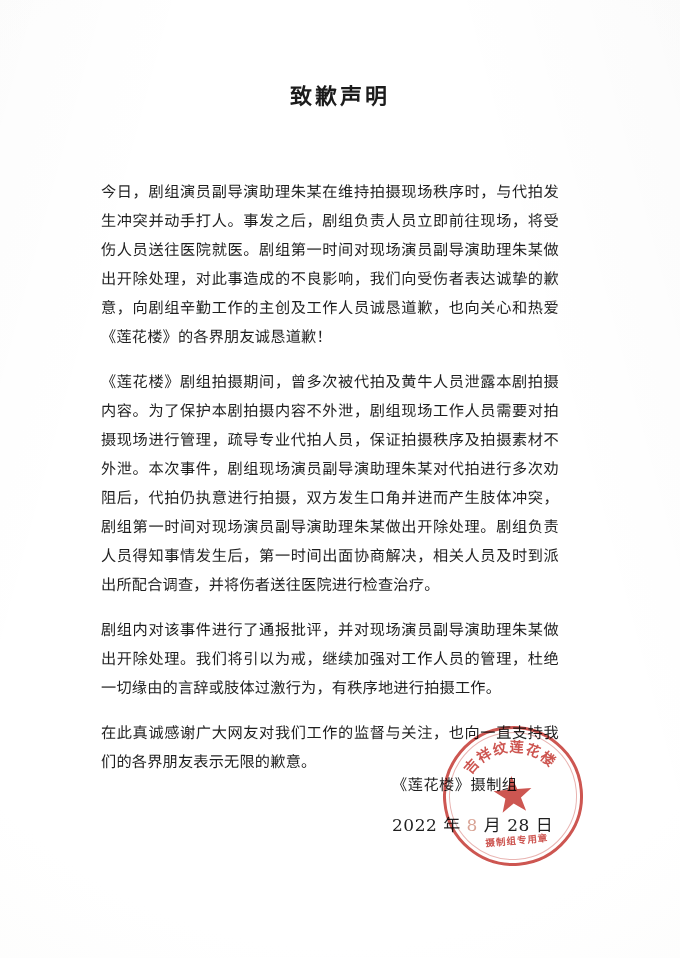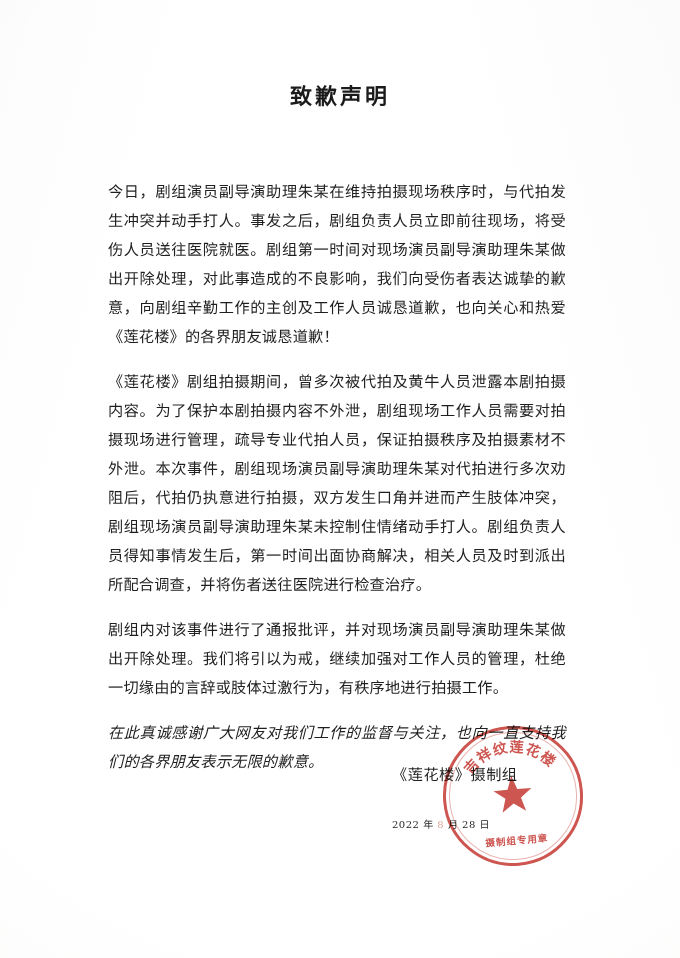--- a/index.html
+++ b/index.html
@@ -46,57 +46,57 @@
     font-size: 22px;
     font-weight: bold;
     letter-spacing: 3px;
     color: #1b1b1b;
     font-family: "DejaVu Serif", "Liberation Serif", serif;
   }
 
   .body-block {
     position: absolute;
     top: 178px;
-    left: 108px;
+    left: 101px;
     width: 458px;
   }
 
   .para {
     font-size: 15.2px;
     line-height: 29px;
     color: #1f1f1f;
     text-align: justify;
     text-justify: inter-character;
     margin: 0 0 16px 0;
     letter-spacing: 0.2px;
     white-space: pre-wrap;
   }
-  .para:last-child { margin-bottom: 0; font-style: italic; }
+  .para:last-child { margin-bottom: 0; }
 
   
   .sign-block {
     position: absolute;
     right: 78px;
     bottom: 118px;
     width: 210px;
     text-align: left;
   }
   .sign-line {
     font-size: 15.2px;
     line-height: 30px;
     color: #1f1f1f;
     letter-spacing: 0.5px;
     white-space: nowrap;
   }
   .sign-date {
-    font-size: 10px;
+    font-size: 17px;
     line-height: 30px;
     color: #1f1f1f;
     letter-spacing: 0.5px;
-    margin-top: 20px;
+    margin-top: 10px;
     white-space: nowrap;
   }
   .sign-date .digits {
     font-family: "DejaVu Serif", "Liberation Serif", serif;
   }
   .month-obscured {
     color: #b9593f;
     opacity: 0.55;
   }
 
@@ -164,21 +164,21 @@
 <body>
 
 <div class="paper"></div>
 
 <div class="page">
 
   <div class="doc-title">致歉声明</div>
 
   <div class="body-block">
     <p class="para">今日，剧组演员副导演助理朱某在维持拍摄现场秩序时，与代拍发生冲突并动手打人。事发之后，剧组负责人员立即前往现场，将受伤人员送往医院就医。剧组第一时间对现场演员副导演助理朱某做出开除处理，对此事造成的不良影响，我们向受伤者表达诚挚的歉意，向剧组辛勤工作的主创及工作人员诚恳道歉，也向关心和热爱《莲花楼》的各界朋友诚恳道歉！</p>
-    <p class="para">《莲花楼》剧组拍摄期间，曾多次被代拍及黄牛人员泄露本剧拍摄内容。为了保护本剧拍摄内容不外泄，剧组现场工作人员需要对拍摄现场进行管理，疏导专业代拍人员，保证拍摄秩序及拍摄素材不外泄。本次事件，剧组现场演员副导演助理朱某对代拍进行多次劝阻后，代拍仍执意进行拍摄，双方发生口角并进而产生肢体冲突，剧组现场演员副导演助理朱某未控制住情绪动手打人。剧组负责人员得知事情发生后，第一时间出面协商解决，相关人员及时到派出所配合调查，并将伤者送往医院进行检查治疗。</p>
+    <p class="para">《莲花楼》剧组拍摄期间，曾多次被代拍及黄牛人员泄露本剧拍摄内容。为了保护本剧拍摄内容不外泄，剧组现场工作人员需要对拍摄现场进行管理，疏导专业代拍人员，保证拍摄秩序及拍摄素材不外泄。本次事件，剧组现场演员副导演助理朱某对代拍进行多次劝阻后，代拍仍执意进行拍摄，双方发生口角并进而产生肢体冲突，剧组第一时间对现场演员副导演助理朱某做出开除处理。剧组负责人员得知事情发生后，第一时间出面协商解决，相关人员及时到派出所配合调查，并将伤者送往医院进行检查治疗。</p>
     <p class="para">剧组内对该事件进行了通报批评，并对现场演员副导演助理朱某做出开除处理。我们将引以为戒，继续加强对工作人员的管理，杜绝一切缘由的言辞或肢体过激行为，有秩序地进行拍摄工作。</p>
     <p class="para">在此真诚感谢广大网友对我们工作的监督与关注，也向一直支持我们的各界朋友表示无限的歉意。</p>
   </div>
 
   <div class="sign-block">
     <div class="sign-line">《莲花楼》摄制组</div>
     <div class="sign-date">
       <span class="digits">2022</span>
       <span>年</span>
       <span class="digits month-obscured">8</span>

